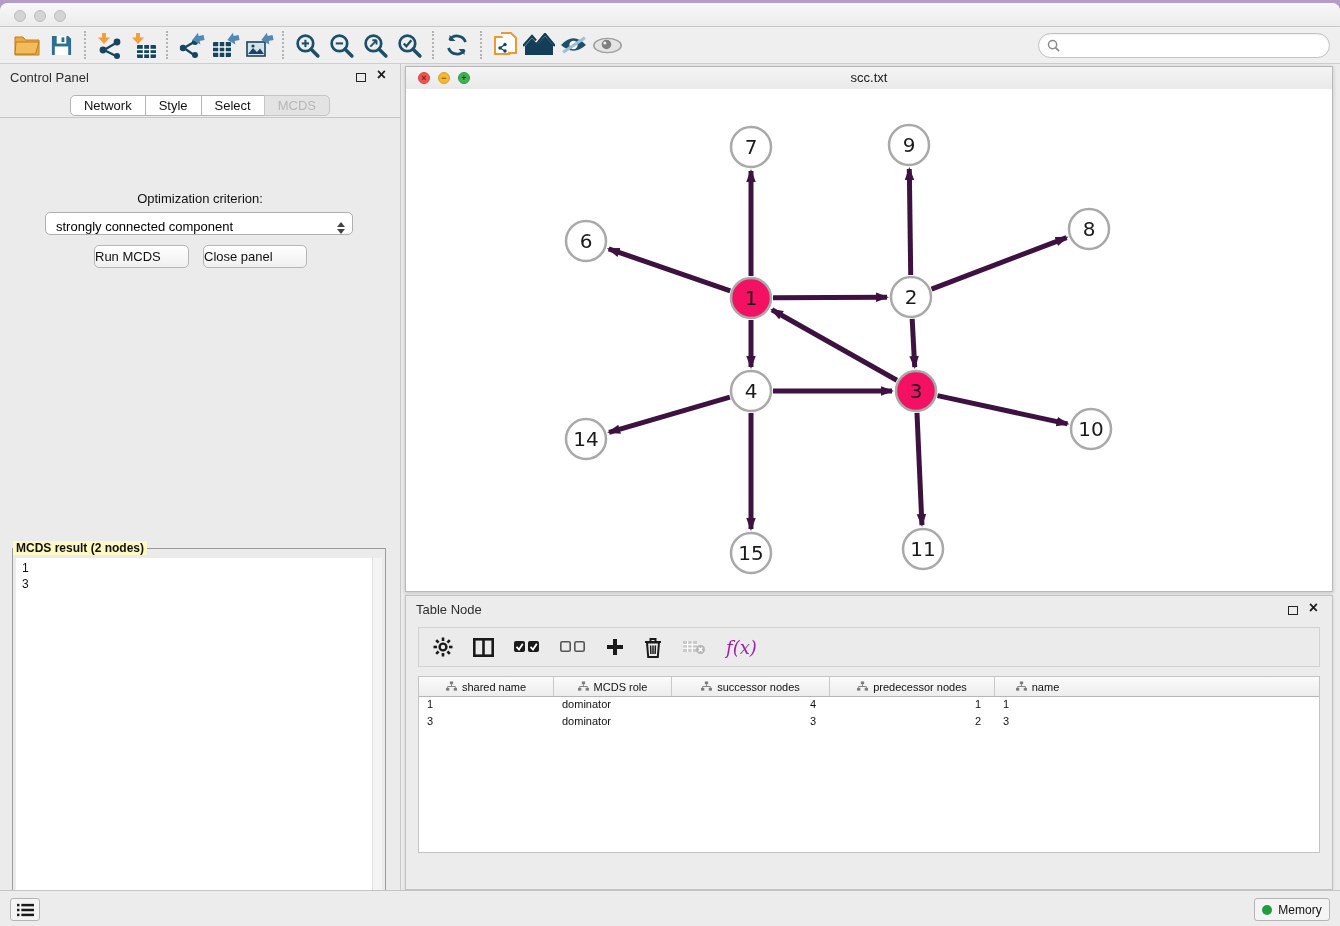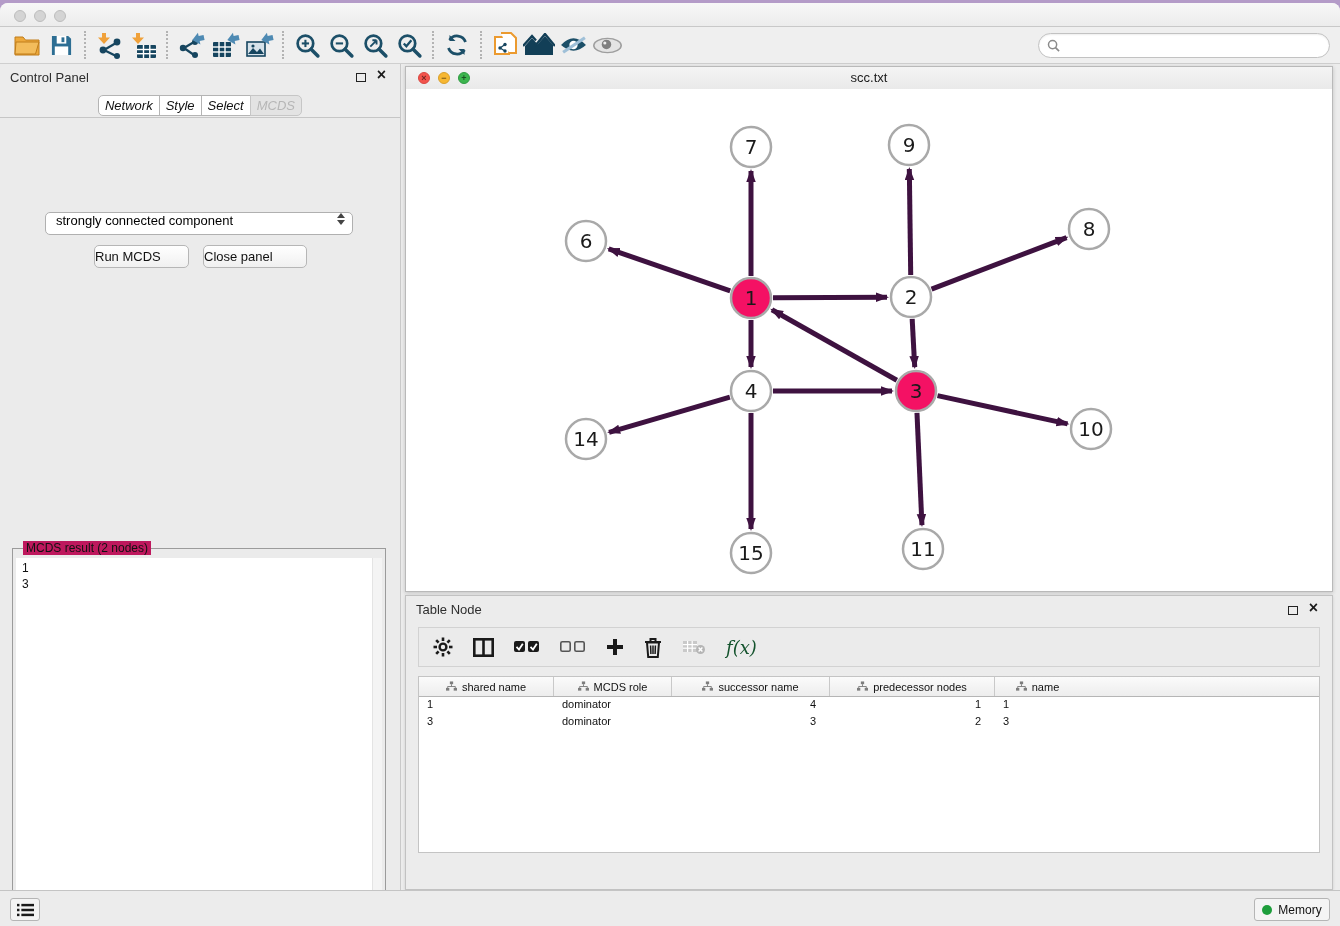--- a/index.html
+++ b/index.html
@@ -23,58 +23,58 @@
     border-radius:13px;display:flex;align-items:center;padding:0 8px;box-sizing:border-box;
     box-shadow:inset 0 1px 2px rgba(0,0,0,.07);}
   .searchbox input{border:none;outline:none;flex:1;font-size:13px;background:transparent;margin-left:5px;}
   
   .ctrl{position:absolute;top:64px;left:0;width:401px;height:826px;background:#ececec;
     border-right:1px solid #c9c9c9;box-sizing:border-box;}
   .panel-head{position:absolute;top:6px;left:10px;font-size:13px;color:#2e2e2e;}
   .float-ico{position:absolute;top:9px;width:10px;height:9px;border:1.5px solid #222;box-sizing:border-box;}
   .close-ico{position:absolute;top:3px;font-size:16px;font-weight:700;color:#1a1a1a;line-height:16px;}
   .seg-row{position:absolute;display:flex;z-index:3;}
-  .seg{border:1px solid #b4b4b4;background:#fff;padding:2px 6px;font-size:13px;color:#111;
-    margin-left:-1px;cursor:default;white-space:nowrap;font-style:italic;}
+  .seg{border:1px solid #b4b4b4;background:#fff;padding:2px 13px;font-size:13px;color:#111;
+    margin-left:-1px;cursor:default;white-space:nowrap;}
   .seg:first-child{border-radius:5px 0 0 5px;margin-left:0;}
   .seg:last-child{border-radius:0 5px 5px 0;}
   .seg.active{background:#e3e3e3;color:#b6b6b6;border-color:#c6c6c6;}
   .ctrl-body{position:absolute;top:53px;left:0;right:0;bottom:0;border-top:1px solid #c6c6c6;background:#ebebeb;}
   .opt-label{position:absolute;top:73px;left:0;width:400px;text-align:center;font-size:13px;color:#111;}
   .mselect{position:absolute;top:94px;left:45px;width:308px;height:23px;background:#fff;
-    border:1px solid #b0b0b0;border-radius:5px;display:flex;align-items:flex-start;font-size:13px;
+    border:1px solid #b0b0b0;border-radius:5px;display:flex;align-items:flex-end;font-size:13px;
     padding-left:10px;box-sizing:border-box;}
   .updown{margin-left:auto;margin-right:7px;display:flex;flex-direction:column;gap:2px;}
   .updown i{width:0;height:0;border-left:4px solid transparent;border-right:4px solid transparent;}
   .updown .up{border-bottom:5px solid #444;}
   .updown .dn{border-top:5px solid #444;}
   .mbtn{position:absolute;top:127px;height:23px;background:linear-gradient(#ffffff,#f0f0f0);
     border:1px solid #b6b6b6;border-radius:5px;font-size:13px;color:#111;text-align:left;
     line-height:21px;box-sizing:border-box;cursor:default;}
   .groupbox{position:absolute;top:430px;left:12px;width:372px;height:378px;border:1px solid #9b9b9b;}
-  .groupbox .legend{position:absolute;top:-8px;left:10px;background:#be185d;padding:0 3px;font-size:12px;color:#111;}
+  .groupbox .legend{position:absolute;top:-8px;left:0;background:#fef9c3;padding:0 3px;font-size:12px;color:#111;font-weight:bold;}
   .groupbox .inner{position:absolute;top:9px;left:3px;right:3px;bottom:3px;background:#fff;overflow:hidden;}
   .groupbox .scroll{position:absolute;top:9px;right:3px;width:9px;bottom:3px;background:#f4f4f4;border-left:1px solid #e4e4e4;}
   .result-line{font-size:12px;color:#111;line-height:16px;padding-left:6px;}
   
   .netwin{position:absolute;top:66px;left:405px;width:928px;height:526px;background:#fff;
     border:1px solid #b9b9b9;box-sizing:border-box;box-shadow:0 1px 4px rgba(0,0,0,.18);}
   .net-title{position:absolute;top:0;left:0;right:0;height:22px;background:linear-gradient(#f4f4f4,#e9e9e9);
     border-bottom:1px solid #cfcfcf;}
   .net-title .t{position:absolute;top:3px;width:100%;text-align:center;font-size:13px;color:#1a1a1a;}
   .light{position:absolute;top:5px;width:12px;height:12px;border-radius:50%;box-sizing:border-box;
     font-size:9px;font-weight:700;text-align:center;line-height:11px;color:rgba(0,0,0,.55);}
   .canvas{position:absolute;top:22px;left:0;width:926px;height:502px;background:#fff;}
   
   .tablepanel{position:absolute;top:595px;left:405px;width:928px;height:295px;background:#ececec;
     border:1px solid #c2c2c2;box-sizing:border-box;box-shadow:0 1px 3px rgba(0,0,0,.12);}
   .tp-toolbar{position:absolute;top:31px;left:12px;right:12px;height:40px;background:#ebebeb;
     border:1px solid #d2d2d2;display:flex;align-items:center;gap:20px;padding-left:14px;box-sizing:border-box;}
   .tp-ico{display:flex;align-items:center;justify-content:center;cursor:default;}
-  .fx{font-family:"DejaVu Serif","Liberation Serif",serif;font-style:italic;font-size:18px;color:#14532d;}
+  .fx{font-family:"DejaVu Serif","Liberation Serif",serif;font-style:italic;font-size:18px;color:#a21caf;}
   .ntable{position:absolute;top:80px;left:12px;right:12px;height:177px;background:#fff;border:1px solid #c4c4c4;box-sizing:border-box;}
   .t-header{display:flex;height:19px;background:linear-gradient(#fbfbfb,#ededed);border-bottom:1px solid #b5b5b5;}
   .th{display:flex;align-items:center;justify-content:center;gap:5px;font-size:11px;color:#111;
     border-right:1px solid #c9c9c9;box-sizing:border-box;}
   .t-row{display:flex;height:17px;cursor:default;}
   .td{font-size:11px;color:#111;box-sizing:border-box;padding:1px 8px 0 8px;white-space:nowrap;overflow:hidden;}
   .th:nth-child(1),.td:nth-child(1){width:135px;}
   .th:nth-child(2),.td:nth-child(2){width:118px;}
   .th:nth-child(3),.td:nth-child(3){width:158px;}
   .th:nth-child(4),.td:nth-child(4){width:165px;}
@@ -262,20 +262,21 @@
   <div class="panel-head">Control Panel</div>
   <span class="float-ico" style="right:34px"></span>
   <span class="close-ico" style="right:14px">×</span>
   <div class="seg-row" style="top:31px;left:0;width:100%;justify-content:center;" id="ctrl-tabs">
       <span class="seg">Network</span>
       <span class="seg">Style</span>
       <span class="seg">Select</span>
       <span class="seg active">MCDS</span>
     </div>
   <div class="ctrl-body">
+    <div class="opt-label">Optimization criterion:</div>
     <div class="mselect">
       <span>strongly connected component</span>
       <span class="updown">
           <i class="up"></i>
           <i class="dn"></i>
         </span>
     </div>
     <div class="mbtn" style="left:94px;width:95px;">Run MCDS</div>
     <div class="mbtn" style="left:203px;width:104px;">Close panel</div>
     <div class="groupbox">
@@ -464,21 +465,21 @@
         </span>
         <span class="th">
           <svg width="11" height="11" viewBox="0 0 12 12">
             <g fill="#7d7d7d">
               <rect x="4.2" y="0.5" width="3.6" height="3"></rect>
               <rect x="0" y="7.5" width="3.6" height="3"></rect>
               <rect x="8.4" y="7.5" width="3.6" height="3"></rect>
             </g>
             <path d="M6 3.5 v2.5 M1.8 7.5 V6 h8.4 V7.5" fill="none" stroke="#7d7d7d"></path>
           </svg>
-          <span>successor name</span>
+          <span>successor nodes</span>
         </span>
         <span class="th">
           <svg width="11" height="11" viewBox="0 0 12 12">
             <g fill="#7d7d7d">
               <rect x="4.2" y="0.5" width="3.6" height="3"></rect>
               <rect x="0" y="7.5" width="3.6" height="3"></rect>
               <rect x="8.4" y="7.5" width="3.6" height="3"></rect>
             </g>
             <path d="M6 3.5 v2.5 M1.8 7.5 V6 h8.4 V7.5" fill="none" stroke="#7d7d7d"></path>
           </svg>

